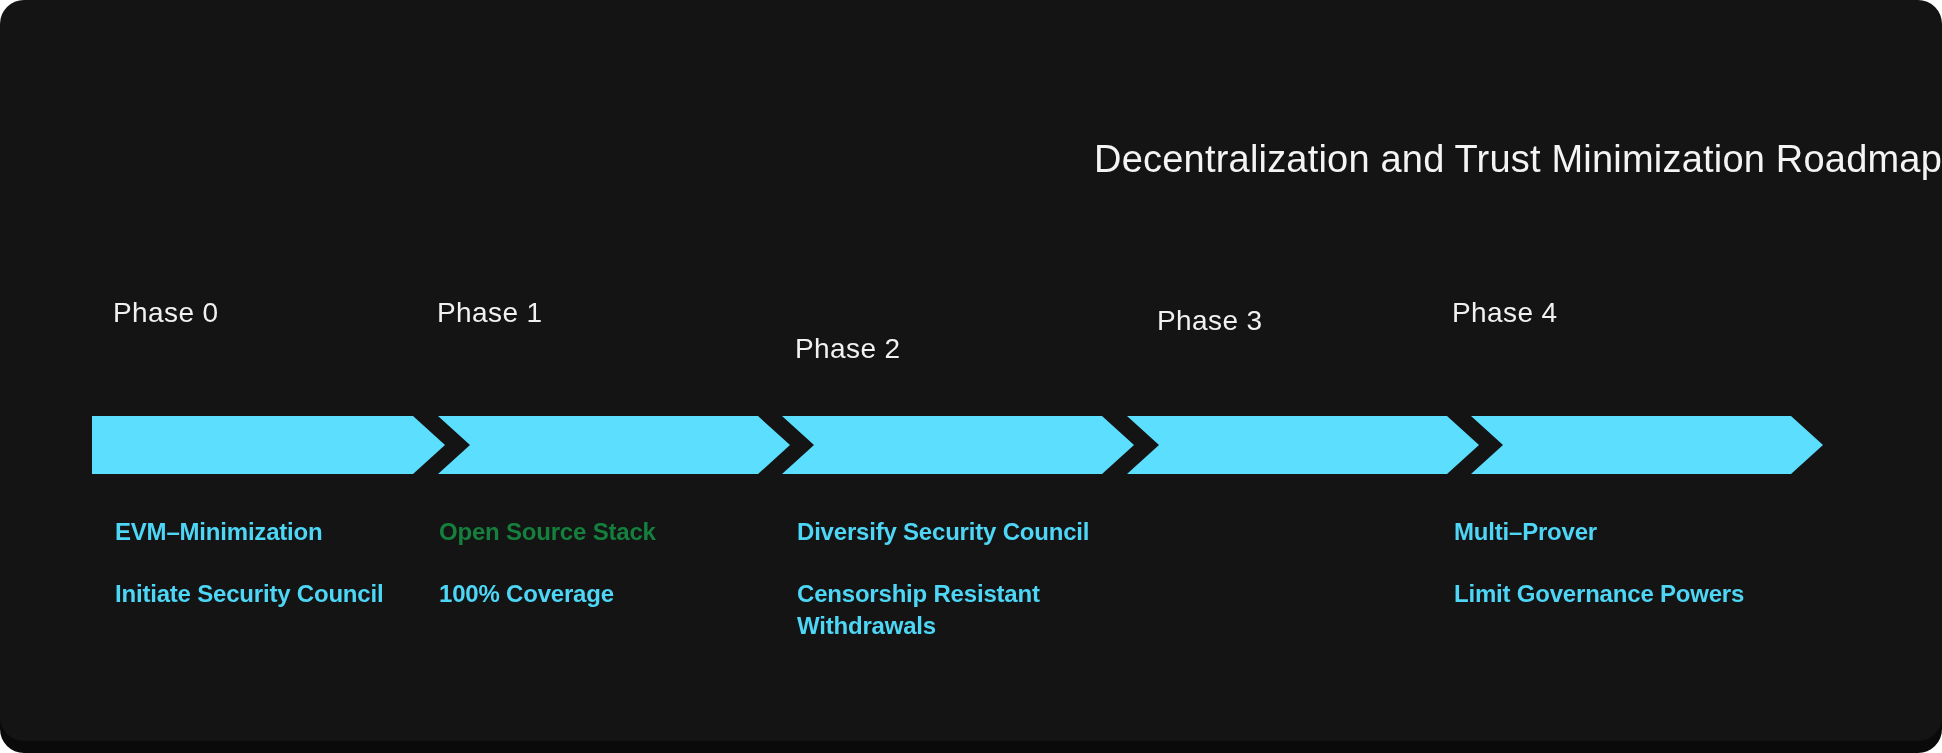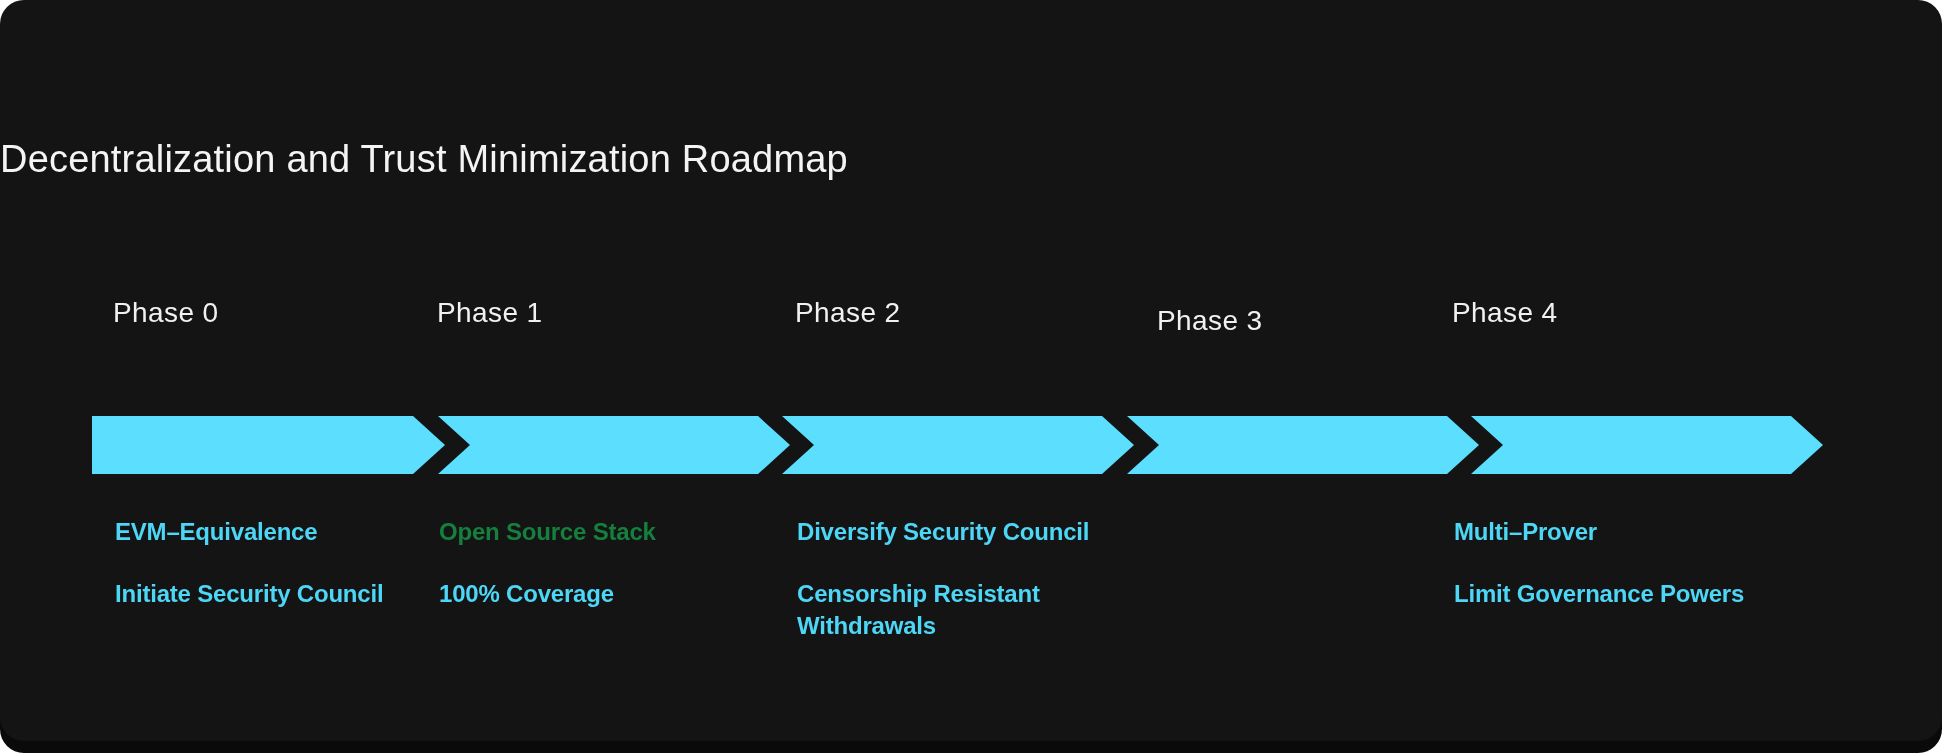--- a/index.html
+++ b/index.html
@@ -1,21 +1,21 @@
 <!DOCTYPE html>
 <html><head>
 <meta charset="utf-8">
 <style>
   html,body{margin:0;padding:0;background:#ffffff;font-family:"Liberation Sans",sans-serif;}
   .canvas{position:relative;width:1942px;height:753px;overflow:hidden;}
   .footer-strip{position:absolute;left:0;bottom:0;width:100%;height:50px;
     background:#0A0A0B;border-radius:0 0 24px 24px;}
   .card{position:absolute;left:0;top:0;width:100%;height:741px;
     background:#141414;border-radius:24px;}
-  .title{position:absolute;top:115px;left:0;width:100%;text-align:left;
+  .title{position:absolute;top:115px;left:0;width:100%;text-align:right;
     font-size:38px;line-height:1;font-weight:400;color:#F4F4F4;letter-spacing:0.2px;}
   .phases{position:absolute;left:0;top:0;width:100%;height:100%;}
   .phase-col{position:absolute;top:0;width:345px;height:100%;}
   .phase-label{position:absolute;top:299px;left:0;font-size:28px;line-height:1;
     font-weight:400;color:#F1F1F1;letter-spacing:0.4px;}
   .phase-items{position:absolute;top:516px;left:2px;}
   .phase-item{font-size:24px;line-height:32px;font-weight:700;color:#4DD6F6;
     letter-spacing:-0.2px;white-space:pre;margin:0 0 30px 0;}
   .arrows{position:absolute;left:92px;top:416px;display:block;}
 </style>
@@ -23,33 +23,33 @@
 <body style="background: rgb(255, 255, 255);">
 
 <div class="canvas">
   <div class="footer-strip" style="background: rgb(10, 10, 11);"></div>
   <div class="card" style="background: rgb(20, 20, 20);">
     <h1 class="title" style="color: rgb(244, 244, 244);">Decentralization and Trust Minimization Roadmap</h1>
     <div class="phases" id="phases">
         <div class="phase-col" style="left: 113px;">
           <div class="phase-label" style="color: rgb(241, 241, 241);">Phase 0</div>
           <div class="phase-items">
-            <div class="phase-item" style="color: rgb(77, 214, 246);">EVM–Equivalence</div>
+            <div class="phase-item" style="color: rgb(77, 214, 246);">EVM–Minimization</div>
             <div class="phase-item" style="color: rgb(77, 214, 246);">Initiate Security Council</div>
           </div>
         </div>
         <div class="phase-col" style="left: 437px;">
           <div class="phase-label" style="color: rgb(241, 241, 241);">Phase 1</div>
           <div class="phase-items">
             <div class="phase-item" style="color: #15803d;">Open Source Stack</div>
             <div class="phase-item" style="color: rgb(77, 214, 246);">100% Coverage</div>
           </div>
         </div>
         <div class="phase-col" style="left: 795px;">
-          <div class="phase-label" style="color: rgb(241, 241, 241);">Phase 2</div>
+          <div class="phase-label" style="color: rgb(241, 241, 241); margin-top: 36px;">Phase 2</div>
           <div class="phase-items">
             <div class="phase-item" style="color: rgb(77, 214, 246);">Diversify Security Council</div>
             <div class="phase-item" style="color: rgb(77, 214, 246);">Censorship Resistant
 Withdrawals</div>
           </div>
         </div>
         <div class="phase-col" style="left: 1157px; margin-top: 8px;">
           <div class="phase-label" style="color: rgb(241, 241, 241);">Phase 3</div>
         </div>
         <div class="phase-col" style="left: 1452px; text-decoration: underline;">

